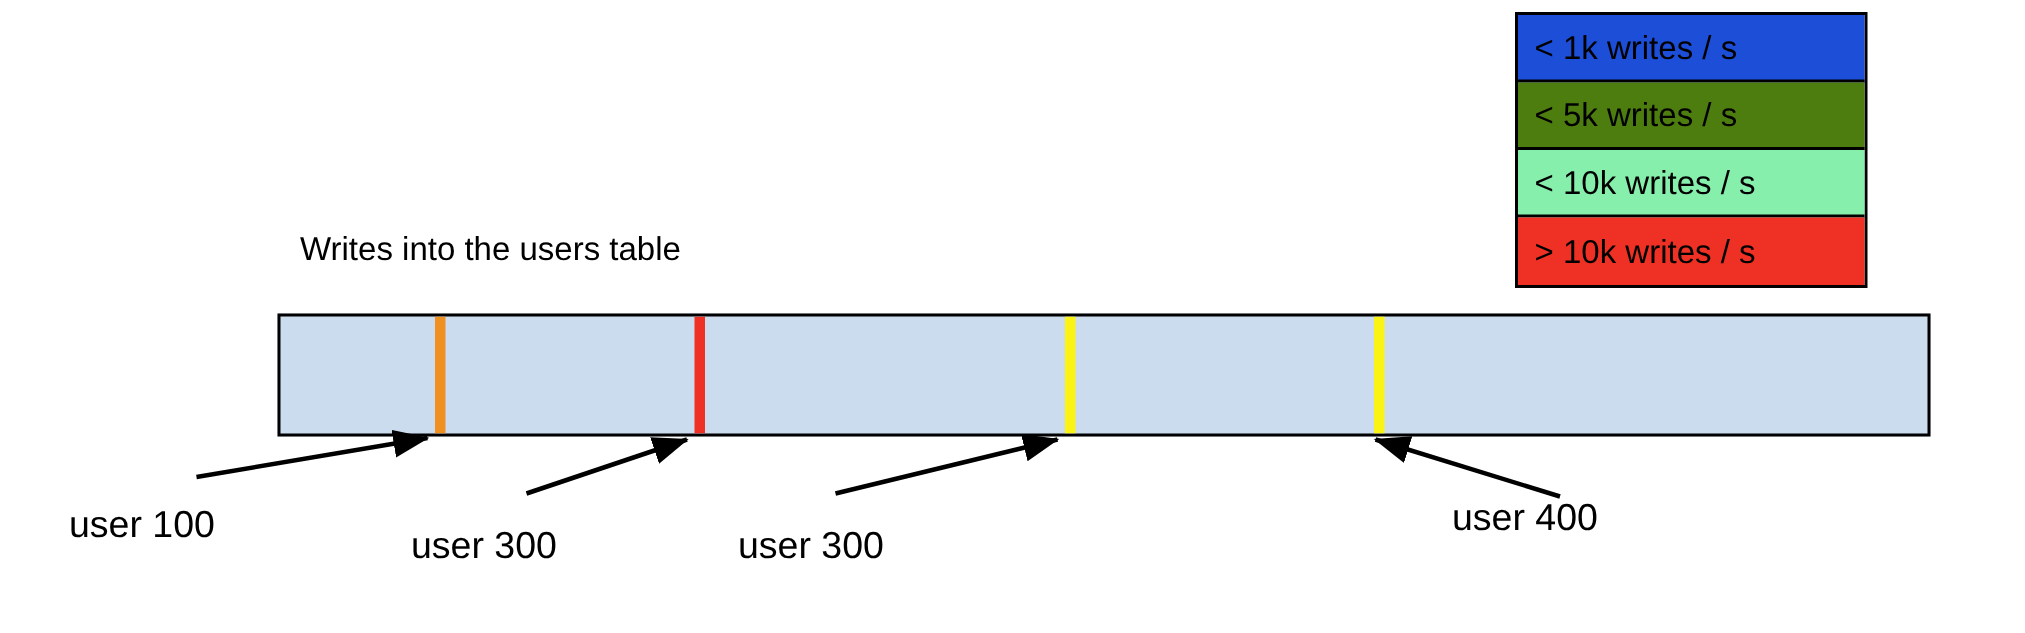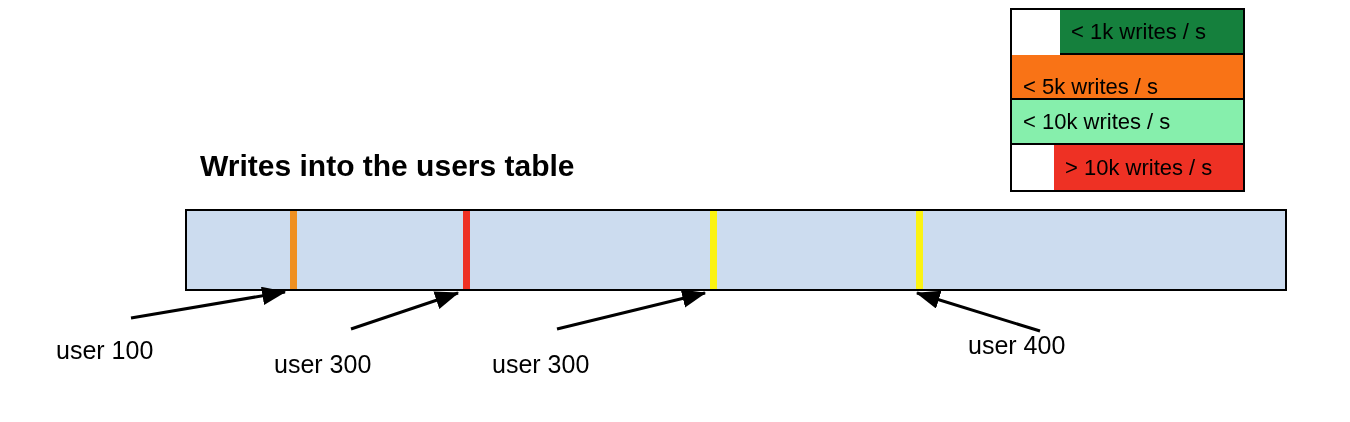--- a/index.html
+++ b/index.html
@@ -48,24 +48,23 @@
     line-height: 22px;
     white-space: nowrap;
     color: #000000;
   }
 
   
   #chart-title {
     position: absolute;
     left: 200px;
     top: 152px;
-    font-size: 30px;
+    font-size: 22px;
     line-height: 28px;
     white-space: nowrap;
-    font-weight: bold;
   }
 
   
   #table-bar {
     position: absolute;
     left: 185px;
     top: 209px;
     width: 1102px;
     height: 82px;
     box-sizing: border-box;
@@ -97,30 +96,30 @@
     line-height: 28px;
     white-space: nowrap;
   }
 </style>
 </head>
 <body>
 
 <div id="stage">
 
   <div id="legend">
-    <div class="legend-row" style="background-color: #15803d; margin-left: 48px;">
+    <div class="legend-row" style="background-color: #1d4ed8;">
       <span class="legend-label">&lt; 1k writes / s</span>
     </div>
-    <div class="legend-row" style="background-color: #f97316; align-items: flex-end;">
+    <div class="legend-row" style="background-color: #4d7c0f;">
       <span class="legend-label">&lt; 5k writes / s</span>
     </div>
     <div class="legend-row" style="background-color: #86efac;">
       <span class="legend-label">&lt; 10k writes / s</span>
     </div>
-    <div class="legend-row" style="background-color: rgb(238, 49, 36); margin-left: 42px;">
+    <div class="legend-row" style="background-color: rgb(238, 49, 36);">
       <span class="legend-label">&gt; 10k writes / s</span>
     </div>
   </div>
 
   <div id="chart-title">Writes into the users table</div>
 
   <div id="table-bar">
     <div class="marker" style="left: 103px; background-color: rgb(239, 144, 33);"></div>
     <div class="marker" style="left: 276px; background-color: rgb(238, 49, 36);"></div>
     <div class="marker" style="left: 523px; background-color: rgb(251, 243, 19);"></div>
@@ -132,18 +131,18 @@
       <marker id="ah" markerWidth="9" markerHeight="9" refX="7.6" refY="3.1" orient="auto" markerUnits="strokeWidth">
         <path d="M0,0 L8,3.1 L0,6.2 z" fill="#000000"></path>
       </marker>
     </defs>
     <line x1="131" y1="318" x2="285" y2="292" stroke="#000000" stroke-width="3" marker-end="url(#ah)"></line>
     <line x1="351" y1="329" x2="458" y2="293" stroke="#000000" stroke-width="3" marker-end="url(#ah)"></line>
     <line x1="557" y1="329" x2="705" y2="293" stroke="#000000" stroke-width="3" marker-end="url(#ah)"></line>
     <line x1="1040" y1="331" x2="917" y2="293" stroke="#000000" stroke-width="3" marker-end="url(#ah)"></line>
   </svg>
 
-  <div class="user-label" style="left:56px;  top:336px;">user 100</div>
+  <div class="user-label" style="left:46px;  top:336px;">user 100</div>
   <div class="user-label" style="left:274px; top:350px;">user 300</div>
   <div class="user-label" style="left:492px; top:350px;text-align:right;">user 300</div>
   <div class="user-label" style="left:968px; top:331px;">user 400</div>
 
 </div>
 
 </body></html>

